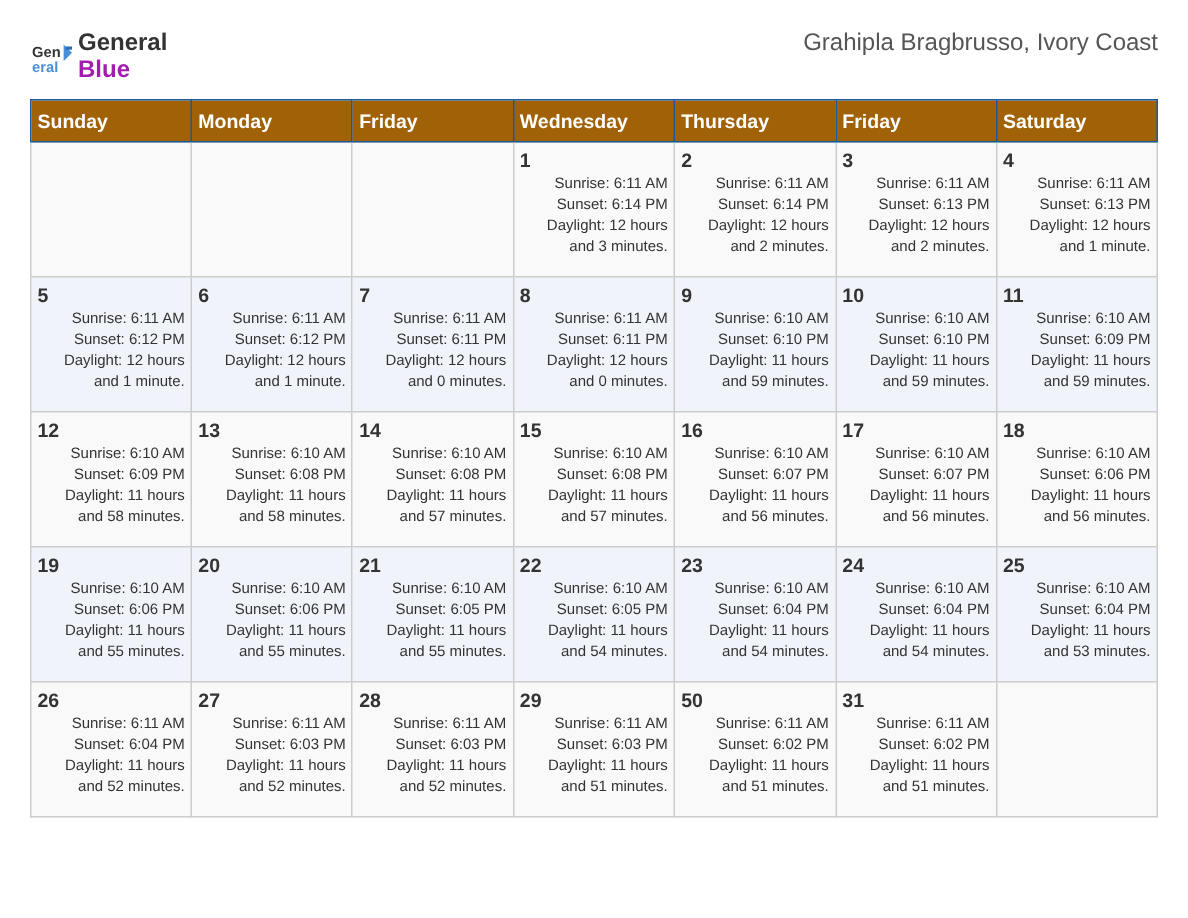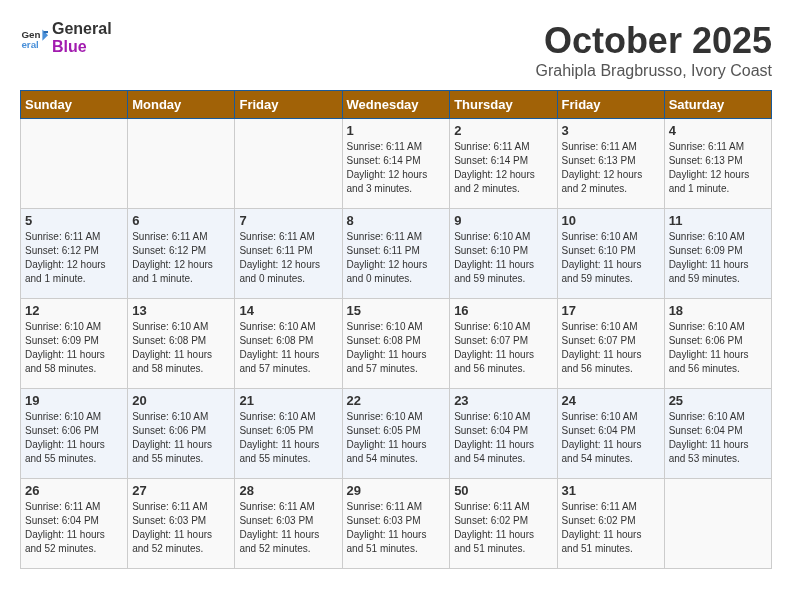--- a/index.html
+++ b/index.html
@@ -69,20 +69,21 @@
     }
     .day-number {
       font-weight: bold;
       font-size: 13px;
       margin-bottom: 2px;
     }
     .day-info {
       font-size: 10px;
       line-height: 1.4;
       color: #333;
+      text-align: right;
     }
     .empty-cell {
       background-color: #f9f9f9;
     }
   </style>
 </head>
 <body>
 
 <div class="header-area">
   <div class="logo">
@@ -91,21 +92,20 @@
       <text x="2" y="34" font-size="14" fill="#4a90d9" font-family="Arial" font-weight="bold">eral</text>
       <polygon points="32,8 40,16 32,24" fill="#4a90d9"></polygon>
       <rect x="34" y="10" width="6" height="3" fill="#2a6db5"></rect>
     </svg>
     <div>
       <div style="font-size:16px;font-weight:bold;color:#333;">General</div>
       <div style="font-size:16px;font-weight:bold;color:#a21caf;">Blue</div>
     </div>
   </div>
   <div class="title-area">
-    <div class="month-title">October 2025</div>
     <div class="location-title">Grahipla Bragbrusso, Ivory Coast</div>
   </div>
 </div>
 
 <table>
   <thead>
     <tr>
       <th>Sunday</th>
       <th>Monday</th>
       <th>Friday</th>

